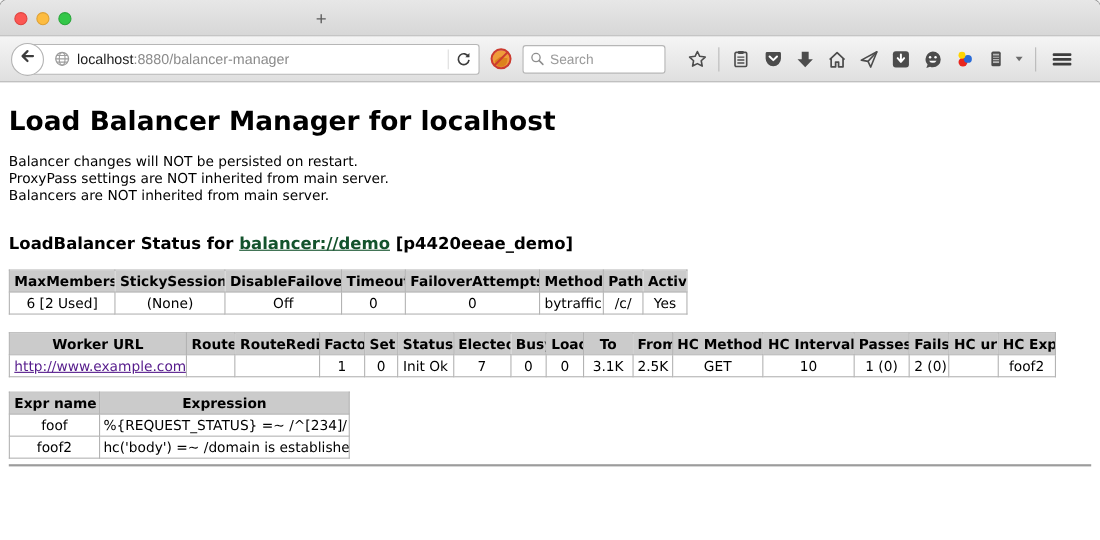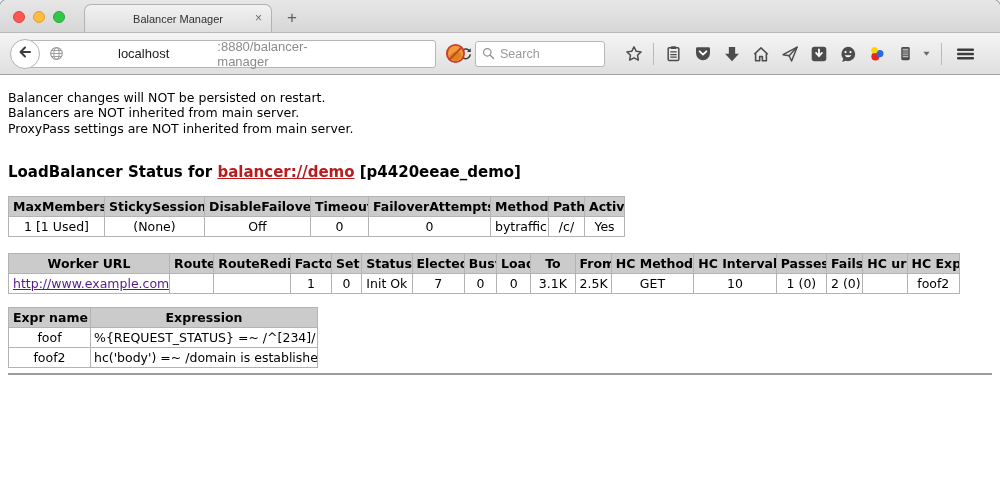--- a/index.html
+++ b/index.html
@@ -36,21 +36,21 @@
     display:flex; align-items:center; padding:0 10px; gap:0;
   }
   .backbtn {
     width:30px; height:30px; border-radius:50%; background:#fff;
     border:1px solid #b3b3b3; display:flex; align-items:center; justify-content:center;
     z-index:2; flex:0 0 auto;
   }
   .urlbar {
     margin-left:-16px; width:412px; height:28px; background:#fff;
     border:1px solid #b6b6b6; border-radius:3px;
-    display:flex; align-items:center; padding-left:22px; flex:0 0 auto;gap:48px;
+    display:flex; align-items:center; padding-left:22px; flex:0 0 auto;
   }
   .urlbar .globe { margin:0 6px 0 2px; display:flex; }
   .url-host { font-size:13px; color:#1c1c1c; }
   .url-path { font-size:13px; color:#8b8b8b; }
   .url-spacer { flex:1; }
   .url-sep { width:1px; height:18px; background:#dcdcdc; margin-right:6px; }
   .reload { margin-right:6px; display:flex; }
   .shieldbtn { margin:0 9px; display:flex; flex:0 0 auto; }
   .searchbox {
     width:130px; height:26px; background:#fff; border:1px solid #b6b6b6;
@@ -66,21 +66,21 @@
   .vsep { width:1px; height:22px; background:#b9b9b9; margin:0 5px; }
   .caret { width:12px; display:flex; align-items:center; justify-content:center; }
   
   .content {
     background:#fff; height:415px; padding:0 8px;
     font-family:"DejaVu Sans", sans-serif; color:#000; overflow:hidden;
   }
   h1.pagetitle { font-size:24px; line-height:28px; padding-top:21px; font-weight:bold; letter-spacing:0; }
   .serverinfo { margin-top:15px; font-size:12.5px; line-height:15.4px; }
   h3.statusline { margin-top:27px; font-size:15px; font-weight:bold; }
-  h3.statusline a { color:#b91c1c; }
+  h3.statusline a { color:#14532d; }
   table { border-collapse:collapse; font-size:12.5px; table-layout:fixed; }
   th, td { border:1px solid #b3b3b3; height:20px; padding:0 4px; text-align:center; overflow:hidden; white-space:nowrap; }
   th { background:#cbcbcb; font-weight:bold; }
   table { border:1px solid #8e8e8e; }
   a.worker-link { color:#551a8b; text-decoration:underline; }
   .tbl-balancer { margin-top:15px; width:616px; }
   .tbl-balancer th:nth-child(1){width:96px}  .tbl-balancer th:nth-child(2){width:100px}
   .tbl-balancer th:nth-child(3){width:106px} .tbl-balancer th:nth-child(4){width:58px}
   .tbl-balancer th:nth-child(5){width:122px} .tbl-balancer th:nth-child(6){width:58px}
   .tbl-balancer th:nth-child(7){width:36px}  .tbl-balancer th:nth-child(8){width:40px}
@@ -104,24 +104,20 @@
 <body>
 
 <div class="window">
 
   <div class="titlebar">
     <div class="traffic">
       <span class="t-close"></span>
       <span class="t-min"></span>
       <span class="t-zoom"></span>
     </div>
-    <div class="tab">
-      <span class="tab-title">Balancer Manager</span>
-      <span class="tab-close">×</span>
-    </div>
     <div class="newtab">+</div>
   </div>
 
   <div class="navbar">
     <div class="backbtn">
       <span>
         <svg width="16" height="16" viewBox="0 0 16 16">
             <path d="M13 8H4M8 3.5L3.5 8 8 12.5" fill="none" stroke="#3c3c3c" stroke-width="2" stroke-linecap="round" stroke-linejoin="round"></path>
           </svg>
       </span>
@@ -243,43 +239,44 @@
             <rect x="1" y="11" width="17" height="2.6" rx="1" fill="#3d3d3d"></rect>
           </svg>
       </span>
       <span class="tico" style="margin-left:16px;">
         
       </span>
     </div>
   </div>
 
   <div class="content">
+    <h1 class="pagetitle">Load Balancer Manager for localhost</h1>
 
     <div class="serverinfo">
       <div>Balancer changes will NOT be persisted on restart.</div>
+      <div>ProxyPass settings are NOT inherited from main server.</div>
       <div>Balancers are NOT inherited from main server.</div>
-      <div>ProxyPass settings are NOT inherited from main server.</div>
     </div>
 
     <h3 class="statusline"><span>LoadBalancer Status for </span><a href="#">balancer://demo</a><span> [p4420eeae_demo]</span></h3>
 
     <table class="tbl-balancer">
       <tbody>
           <tr>
         <th>MaxMembers</th>
         <th>StickySession</th>
         <th>DisableFailover</th>
         <th>Timeout</th>
         <th>FailoverAttempts</th>
         <th>Method</th>
         <th>Path</th>
         <th>Active</th>
       </tr>
       <tr>
-        <td>1 [1 Used]</td>
+        <td>6 [2 Used]</td>
         <td>(None)</td>
         <td>Off</td>
         <td>0</td>
         <td>0</td>
         <td>bytraffic</td>
         <td>/c/</td>
         <td>Yes</td>
       </tr>
     </tbody>
       </table>

